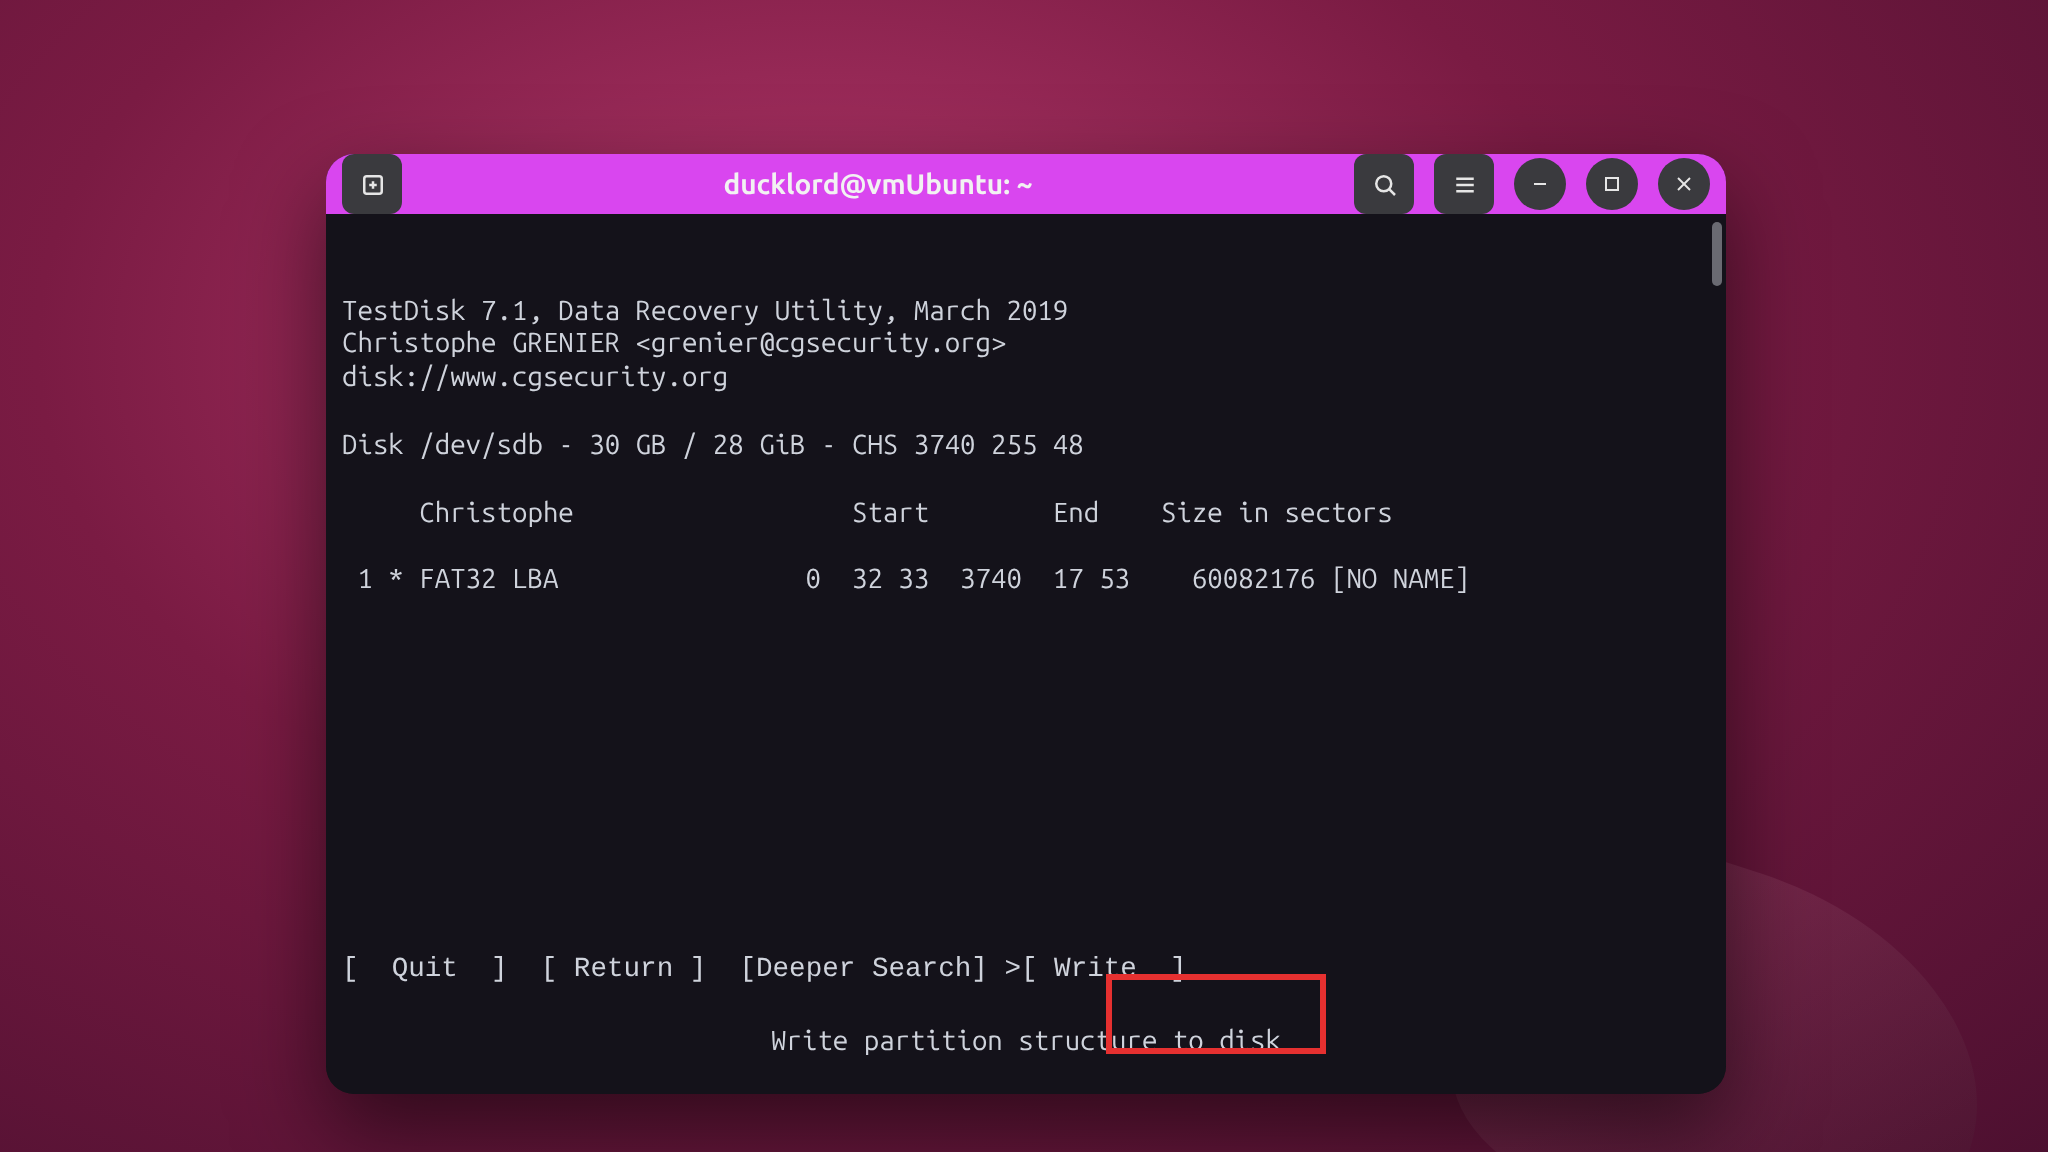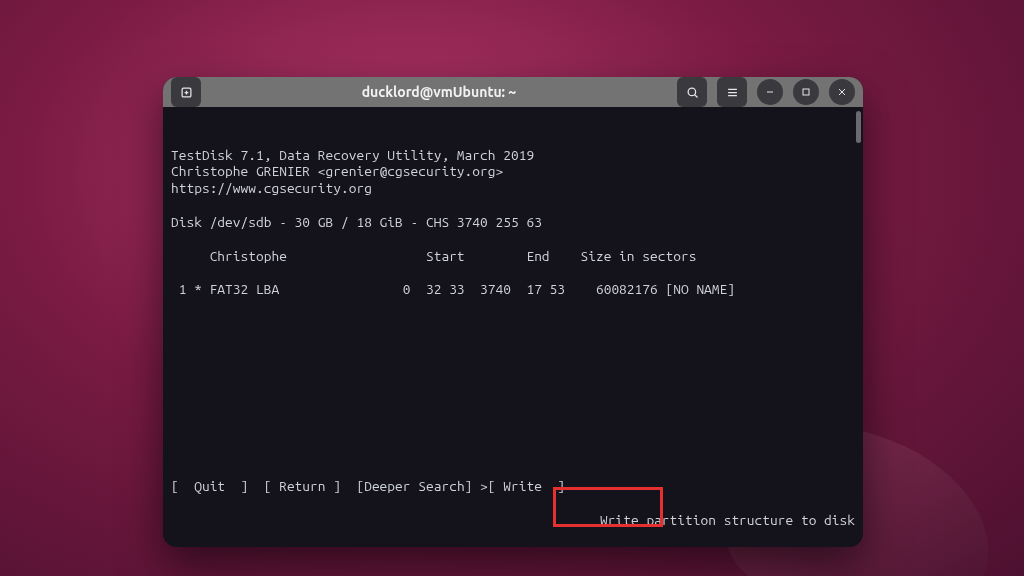--- a/index.html
+++ b/index.html
@@ -29,21 +29,21 @@
     left: 163px; top: 77px;
     width: 700px; height: 470px;
     background: #1b1b1f;
     border-radius: 14px;
     box-shadow: 0 18px 44px rgba(0,0,0,.55);
     display: flex; flex-direction: column;
     overflow: hidden;
   }
   .titlebar {
     height: 44px;
-    background: #737373;
+    background: #d946ef;
     display: flex; align-items: center;
     gap: 6px;
     padding: 0 8px;
   }
   .tb-btn {
     width: 30px; height: 30px;
     border-radius: 6px;
     background: #3a3a3e;
     display: flex; align-items: center; justify-content: center;
     color: #e6e6e6;
@@ -67,21 +67,21 @@
     font-size: 13.8px;
     line-height: 1.22;
     padding: 6px 8px 4px 8px;
     position: relative;
     white-space: pre;
   }
   .scrollbar {
     position: absolute; right: 2px; top: 4px; width: 5px; height: 32px;
     background: #6a6a72; border-radius: 3px;
   }
-  .menu-row { margin-top: 180px; }
+  .menu-row { margin-top: 180px; font-family: Liberation Mono, monospace; }
   .highlight-box {
     position: absolute;
     border: 3px solid #e63030;
     left: 390px; top: 380px;
     width: 110px; height: 40px;
     pointer-events: none;
   }
   .svg-ico { width: 15px; height: 15px; fill: none; stroke: currentColor; stroke-width: 2; }
   .svg-ico-s { width: 12px; height: 12px; fill: none; stroke: currentColor; stroke-width: 2; }
 </style>
@@ -131,24 +131,24 @@
             <line x1="18" y1="6" x2="6" y2="18"></line>
           </svg>
       </div>
     </div>
   </div>
 
   <div class="term">
     <div class="scrollbar"></div>
 <span>TestDisk 7.1, Data Recovery Utility, March 2019</span>
 <span>Christophe GRENIER &lt;grenier@cgsecurity.org&gt;</span>
-<span>https://www.cgsecurity.org</span>
+<span>disk://www.cgsecurity.org</span>
 
-<span>Disk /dev/sdb - 30 GB / 18 GiB - CHS 3740 255 63</span>
+<span>Disk /dev/sdb - 30 GB / 28 GiB - CHS 3740 255 48</span>
 
 <span>     Christophe                  Start        End    Size in sectors</span>
 
 <span> 1 * FAT32 LBA                0  32 33  3740  17 53    60082176 [NO NAME]</span>
 <div class="menu-row"><span>[  Quit  ]</span>  <span>[ Return ]</span>  <span>[Deeper Search]</span> <span>&gt;[ Write  ]</span></div>
-<div style="text-align:right">Write partition structure to disk</div>
+<div style="text-align:center">Write partition structure to disk</div>
     <div class="highlight-box"></div>
   </div>
 </div>
 
 </body></html>

